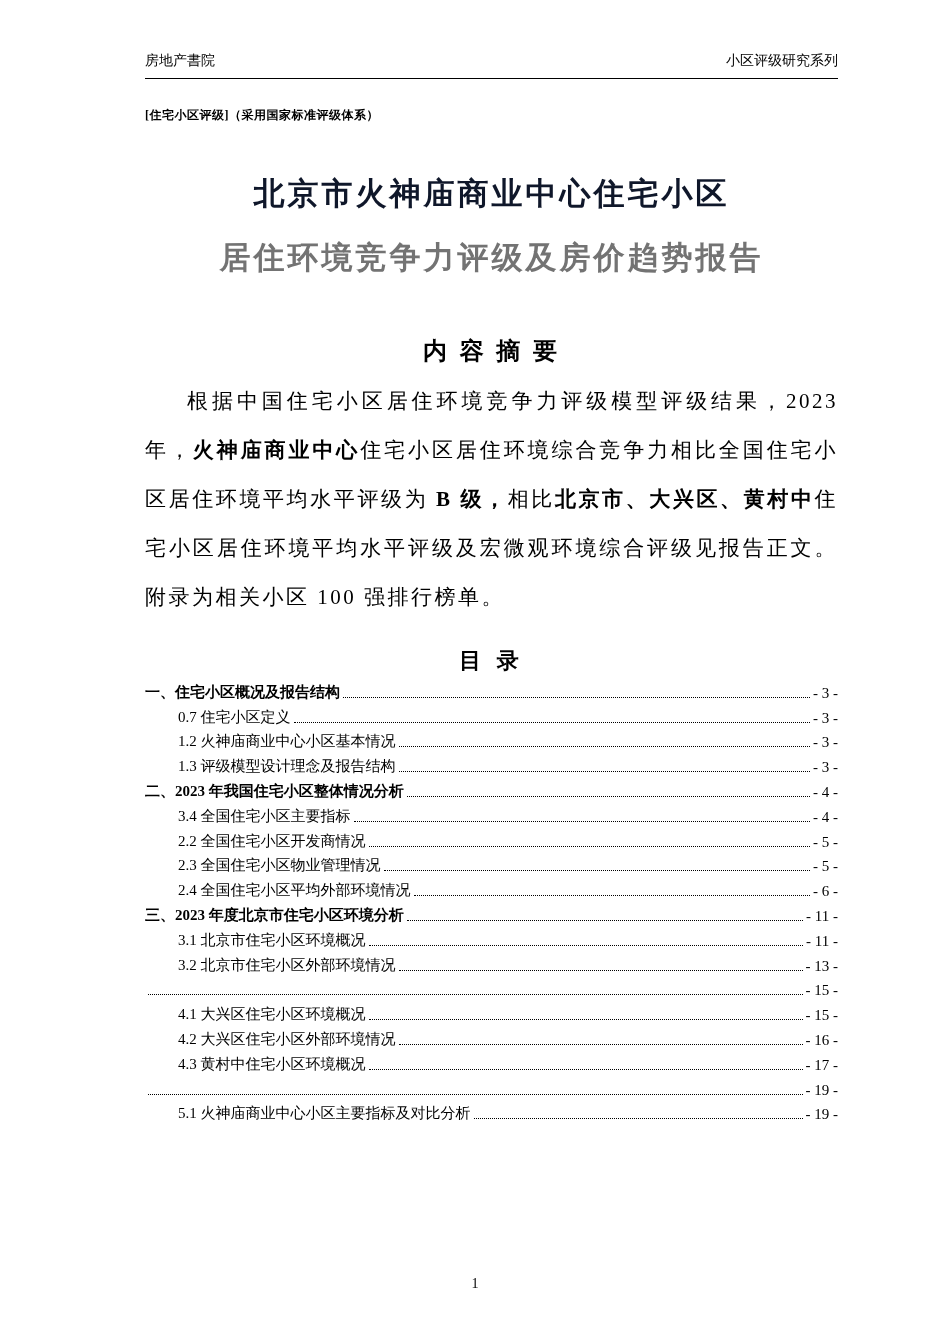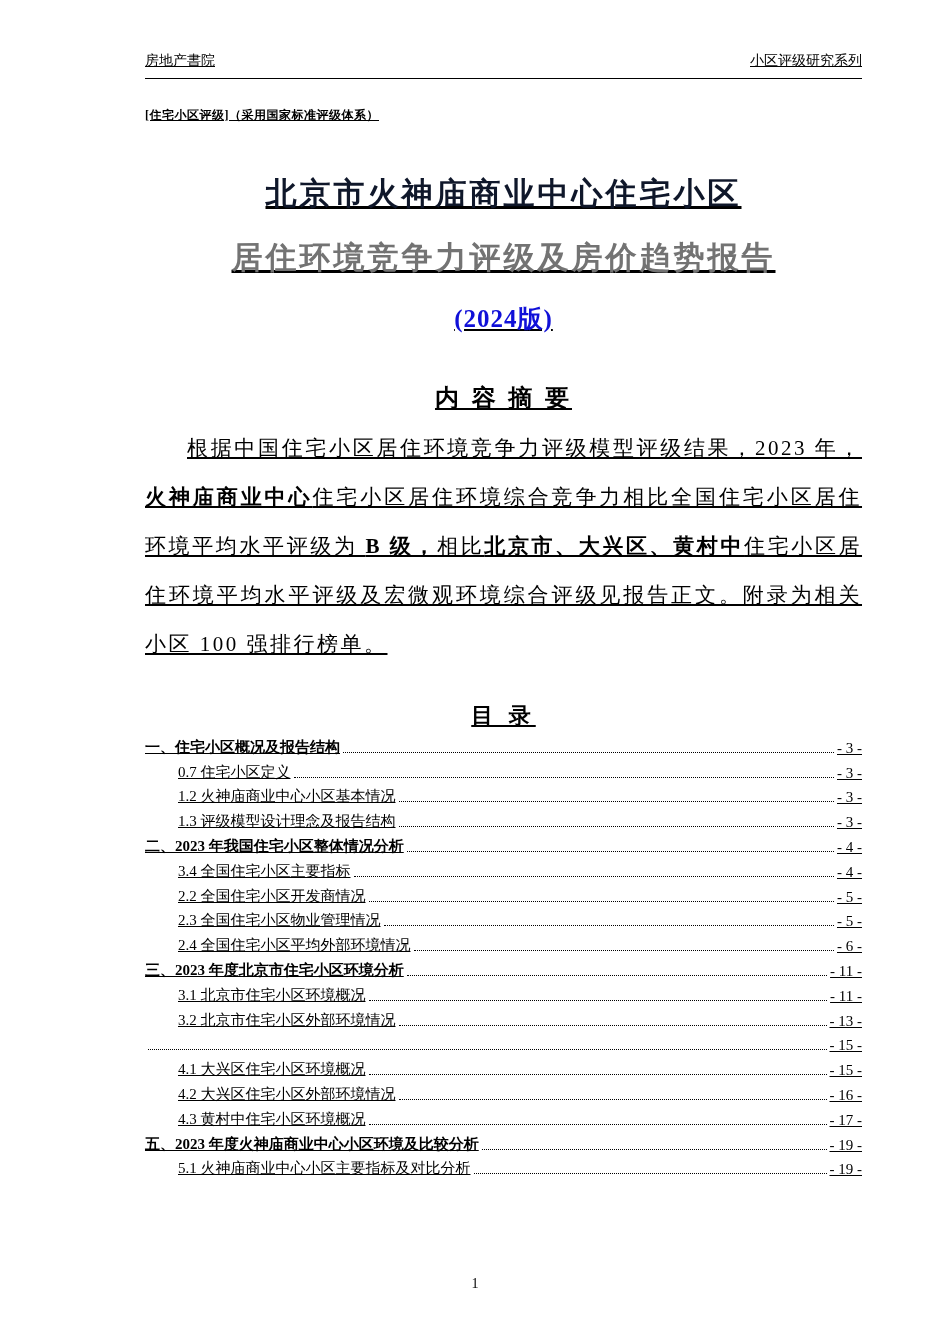--- a/index.html
+++ b/index.html
@@ -1,44 +1,44 @@
 <!DOCTYPE html>
 <html><head>
 <meta charset="utf-8">
 <style>
   * { margin:0; padding:0; box-sizing:border-box; }
   html,body { background:#ffffff; }
   body {
     width:950px; height:1344px; margin:0 auto; position:relative; overflow:hidden;
     color:#000; font-family:"Liberation Serif","DejaVu Serif",serif;
   }
-  .page { padding:52px 88px 0 145px;text-decoration:underline; }
+  .page { padding:52px 112px 0 145px; }
 
   .header {
     display:flex; justify-content:space-between; align-items:flex-end;
     font-size:14px; padding-bottom:8px; border-bottom:1.5px solid #000;
   }
 
   .subtitle { margin-top:28px; font-size:12px; font-weight:bold; letter-spacing:0.5px; }
 
   .title-block { margin-top:38px; text-align:center; }
   .title-line { font-size:31px; font-weight:bold; line-height:64px; letter-spacing:3px; }
   .title-edition { font-size:25px; font-weight:bold; line-height:58px; letter-spacing:1px; }
 
   .summary-heading {
-    margin-top:34px; text-align:center; font-size:24px; font-weight:bold;
+    margin-top:45px; text-align:center; font-size:24px; font-weight:bold;
     letter-spacing:3px; font-family:"Liberation Sans","DejaVu Sans",sans-serif;
   }
   .summary-paragraph {
     margin-top:10px; font-size:21px; line-height:49px; letter-spacing:2.5px;
     text-align:justify; text-indent:2em;
   }
   .seg-bold { font-weight:bold; }
 
-  .toc-heading { margin-top:32px; text-align:center; font-size:22px; font-weight:bold; letter-spacing:5px; }
+  .toc-heading { margin-top:24px; text-align:center; font-size:22px; font-weight:bold; letter-spacing:5px; }
 
   .toc { margin-top:1px; font-size:15px; }
   .toc-row { display:flex; align-items:flex-end; height:24.8px; cursor:default; }
   .toc-row.lvl2 { padding-left:33px; }
   .toc-row.bold .toc-label { font-weight:bold; }
   .toc-label { white-space:nowrap; }
   .toc-leader { flex:1; min-width:16px; border-bottom:1.6px dotted #000; margin:0 3px 4px 3px; }
   .toc-page { white-space:nowrap; }
 
   .footer { position:absolute; left:0; right:0; bottom:52px; text-align:center; font-size:14px; }
@@ -51,21 +51,20 @@
   <div class="header">
     <span>房地产書院</span>
     <span>小区评级研究系列</span>
   </div>
 
   <div class="subtitle">[住宅小区评级]（采用国家标准评级体系）</div>
 
   <div class="title-block">
     <div class="title-line" style="color: #0f172a;">北京市火神庙商业中心住宅小区</div>
     <div class="title-line" style="color: #737373;">居住环境竞争力评级及房价趋势报告</div>
-    <div class="title-edition" style="color: rgb(16, 16, 216);">(2024版)</div>
   </div>
 
   <div class="summary-heading">内 容 摘 要</div>
 
   <p class="summary-paragraph"><span class="seg">根据中国住宅小区居住环境竞争力评级模型评级结果，2023 年，</span><span class="seg seg-bold">火神庙商业中心</span><span class="seg">住宅小区居住环境综合竞争力相比全国住宅小区居住环境平均水平评级为 </span><span class="seg seg-bold">B 级，</span><span class="seg">相比</span><span class="seg seg-bold">北京市、大兴区、黄村中</span><span class="seg">住宅小区居住环境平均水平评级及宏微观环境综合评级见报告正文。附录为相关小区 100 强排行榜单。</span></p>
 
   <div class="toc-heading">目 录</div>
 
   <div class="toc">
       <div class="toc-row bold">
@@ -141,21 +140,20 @@
         <span class="toc-label">4.2 大兴区住宅小区外部环境情况</span>
         <span class="toc-leader"></span>
         <span class="toc-page">- 16 -</span>
       </div>
       <div class="toc-row lvl2">
         <span class="toc-label">4.3 黄村中住宅小区环境概况</span>
         <span class="toc-leader"></span>
         <span class="toc-page">- 17 -</span>
       </div>
       <div class="toc-row bold">
-        <span class="toc-label">五、2023 年度火神庙商业中心小区环境及比较分析</span>
         <span class="toc-leader"></span>
         <span class="toc-page">- 19 -</span>
       </div>
       <div class="toc-row lvl2">
         <span class="toc-label">5.1 火神庙商业中心小区主要指标及对比分析</span>
         <span class="toc-leader"></span>
         <span class="toc-page">- 19 -</span>
       </div>
     </div>
 

